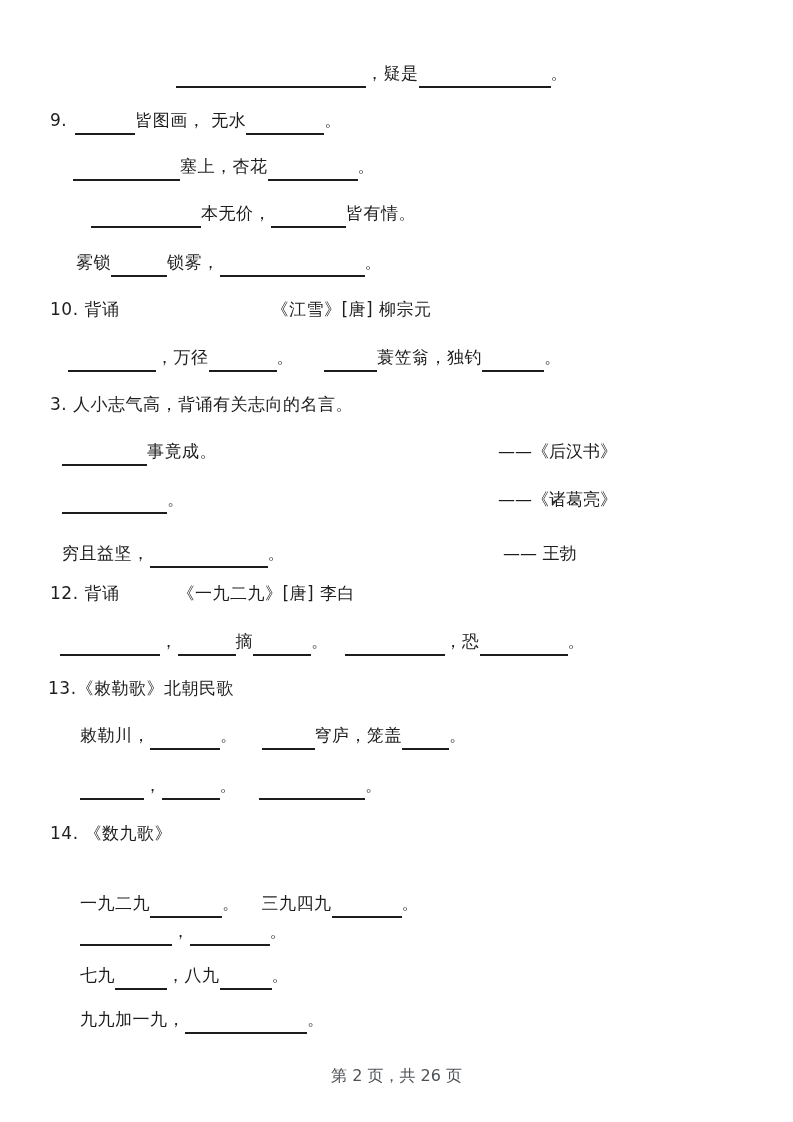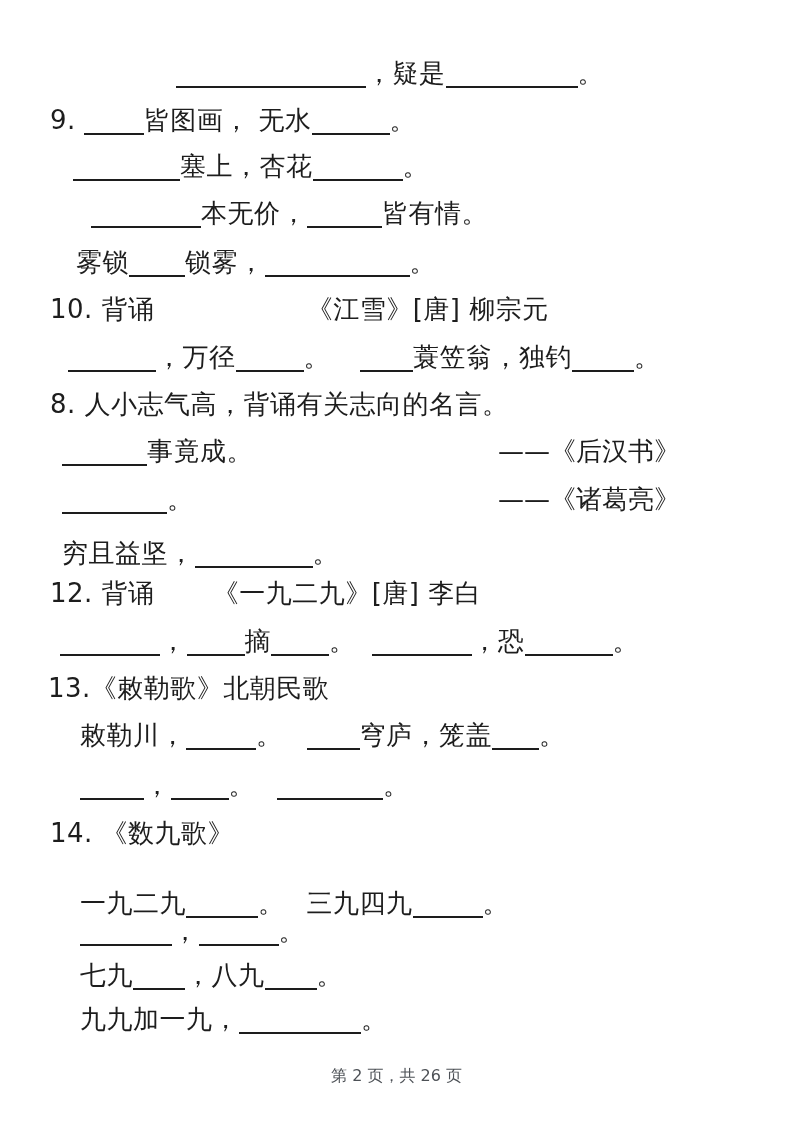--- a/index.html
+++ b/index.html
@@ -7,21 +7,21 @@
     width:793px;height:1122px;
     background:#ffffff;
     font-family:"DejaVu Sans","Liberation Sans",sans-serif;
     color:#1d1d1d;
     position:relative;overflow:hidden;
   }
   .page{position:absolute;inset:0;}
   .row{
     position:absolute;
     white-space:nowrap;
-    font-size:26px;
+    font-size:17px;
     line-height:34px;
     height:34px;
   }
   .txt{letter-spacing:0.5px;}
   .blank{
     display:inline-block;
     height:26px;
     border-bottom:2px solid #1d1d1d;
     vertical-align:bottom;
     margin-bottom:2px;
@@ -38,24 +38,24 @@
 
 <div class="page">
   <div>
       <div class="row" style="top: 56px; left: 176px;"><span class="blank" style="width: 190px;"></span><span class="txt">，疑是</span><span class="blank" style="width: 132px;"></span><span class="txt">。</span></div>
       <div class="row" style="top: 103px; left: 50px;"><span class="txt">9.</span><span class="gap" style="width: 8px;"></span><span class="blank" style="width: 60px;"></span><span class="txt">皆图画， 无水</span><span class="blank" style="width: 78px;"></span><span class="txt">。</span></div>
       <div class="row" style="top: 149px; left: 73px;"><span class="blank" style="width: 107px;"></span><span class="txt">塞上，杏花</span><span class="blank" style="width: 90px;"></span><span class="txt">。</span></div>
       <div class="row" style="top: 196px; left: 91px;"><span class="blank" style="width: 110px;"></span><span class="txt">本无价，</span><span class="blank" style="width: 75px;"></span><span class="txt">皆有情。</span></div>
       <div class="row" style="top: 245px; left: 76px;"><span class="txt">雾锁</span><span class="blank" style="width: 56px;"></span><span class="txt">锁雾，</span><span class="blank" style="width: 145px;"></span><span class="txt">。</span></div>
       <div class="row" style="top: 292px; left: 50px;"><span class="txt">10. 背诵</span><span class="gap" style="width: 152px;"></span><span class="txt">《江雪》[唐] 柳宗元</span></div>
       <div class="row" style="top: 340px; left: 68px;"><span class="blank" style="width: 88px;"></span><span class="txt">，万径</span><span class="blank" style="width: 68px;"></span><span class="txt">。</span><span class="gap" style="width: 30px;"></span><span class="blank" style="width: 53px;"></span><span class="txt">蓑笠翁，独钓</span><span class="blank" style="width: 62px;"></span><span class="txt">。</span></div>
-      <div class="row" style="top: 387px; left: 50px;"><span class="txt">8. 人小志气高，背诵有关志向的名言。</span></div>
+      <div class="row" style="top: 387px; left: 50px;"><span class="txt">3. 人小志气高，背诵有关志向的名言。</span></div>
       <div class="row" style="top: 434px; left: 62px;"><span class="blank" style="width: 85px;"></span><span class="txt">事竟成。</span><span class="cite" style="left: 436px;">——《后汉书》</span></div>
       <div class="row" style="top: 482px; left: 62px;"><span class="blank" style="width: 105px;"></span><span class="txt">。</span><span class="cite" style="left: 436px;">——《诸葛亮》</span></div>
-      <div class="row" style="top: 529px; left: 62px; margin-top: 7px;"><span class="txt">穷且益坚，</span><span class="blank" style="width: 118px;"></span><span class="txt">。</span></div>
+      <div class="row" style="top: 529px; left: 62px; margin-top: 7px;"><span class="txt">穷且益坚，</span><span class="blank" style="width: 118px;"></span><span class="txt">。</span><span class="cite" style="left: 441px;">—— 王勃</span></div>
       <div class="row" style="top: 576px; left: 50px;"><span class="txt">12. 背诵</span><span class="gap" style="width: 58px;"></span><span class="txt">《一九二九》[唐] 李白</span></div>
       <div class="row" style="top: 624px; left: 60px;"><span class="blank" style="width: 100px;"></span><span class="txt">，</span><span class="blank" style="width: 58px;"></span><span class="txt">摘</span><span class="blank" style="width: 58px;"></span><span class="txt">。</span><span class="gap" style="width: 16px;"></span><span class="blank" style="width: 100px;"></span><span class="txt">，恐</span><span class="blank" style="width: 88px;"></span><span class="txt">。</span></div>
       <div class="row" style="top: 671px; left: 48px;"><span class="txt">13.《敕勒歌》北朝民歌</span></div>
       <div class="row" style="top: 718px; left: 80px;"><span class="txt">敕勒川，</span><span class="blank" style="width: 70px;"></span><span class="txt">。</span><span class="gap" style="width: 24px;"></span><span class="blank" style="width: 53px;"></span><span class="txt">穹庐，笼盖</span><span class="blank" style="width: 47px;"></span><span class="txt">。</span></div>
       <div class="row" style="top: 768px; left: 80px;"><span class="blank" style="width: 64px;"></span><span class="txt">，</span><span class="blank" style="width: 58px;"></span><span class="txt">。</span><span class="gap" style="width: 22px;"></span><span class="blank" style="width: 106px;"></span><span class="txt">。</span></div>
       <div class="row" style="top: 816px; left: 50px;"><span class="txt">14. 《数九歌》</span></div>
       <div class="row" style="top: 862px; left: 80px; margin-top: 24px;"><span class="txt">一九二九</span><span class="blank" style="width: 72px;"></span><span class="txt">。</span><span class="gap" style="width: 22px;"></span><span class="txt">三九四九</span><span class="blank" style="width: 70px;"></span><span class="txt">。</span></div>
       <div class="row" style="top: 914px; left: 80px;"><span class="blank" style="width: 92px;"></span><span class="txt">，</span><span class="blank" style="width: 80px;"></span><span class="txt">。</span></div>
       <div class="row" style="top: 958px; left: 80px;"><span class="txt">七九</span><span class="blank" style="width: 52px;"></span><span class="txt">，八九</span><span class="blank" style="width: 52px;"></span><span class="txt">。</span></div>
       <div class="row" style="top: 1002px; left: 80px;"><span class="txt">九九加一九，</span><span class="blank" style="width: 122px;"></span><span class="txt">。</span></div>

